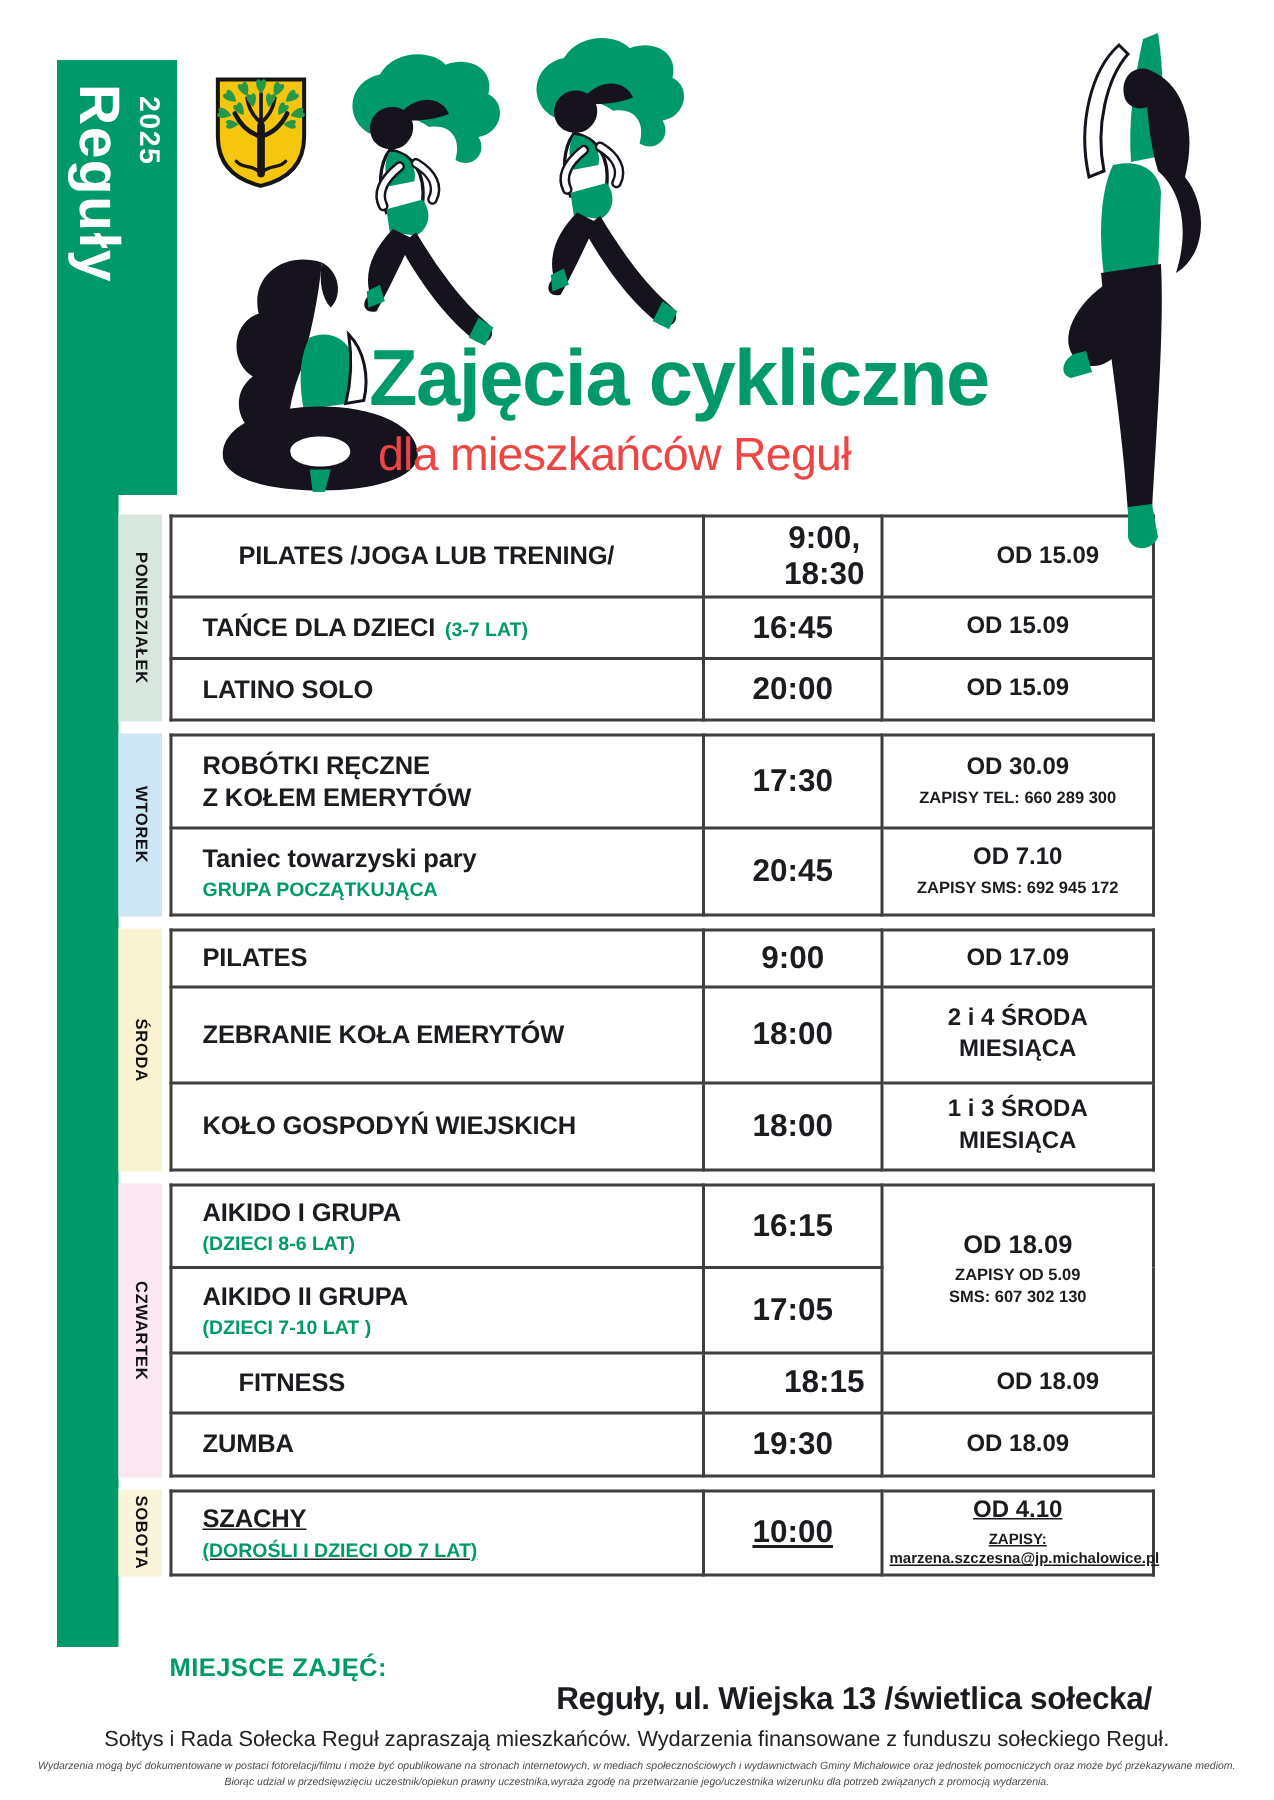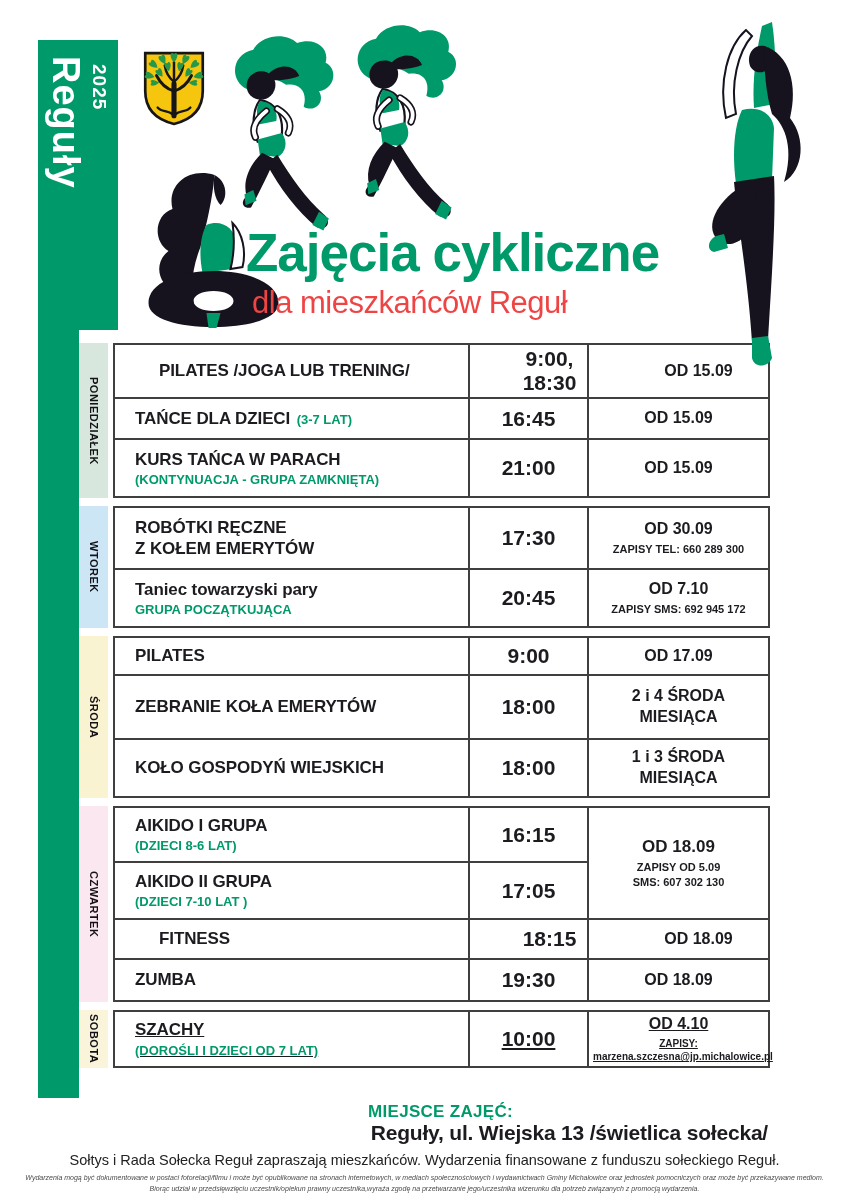--- a/index.html
+++ b/index.html
@@ -79,21 +79,21 @@
   .c-act{padding:4px 8px 4px 20px;}
   .act{font-weight:700;font-size:17px;color:var(--ink);white-space:pre-line;line-height:1.25;letter-spacing:-0.1px;}
   .act-lc{font-weight:700;font-size:17px;}
   .note-inline{color:var(--green);font-weight:700;font-size:13px;margin-left:2px;}
   .note-block{color:var(--green);font-weight:700;font-size:13px;margin-top:2px;line-height:1.2;}
   .c-time{text-align:center;font-weight:700;font-size:21px;color:var(--ink);padding:2px;}
   .c-date{text-align:center;padding:2px 4px;}
   .date{font-weight:700;font-size:16px;color:var(--ink);white-space:pre-line;line-height:1.3;}
   .date-note{font-weight:700;font-size:10px;color:var(--ink);margin-top:2px;white-space:pre-line;line-height:1.35;}
   
-  .place-label{position:absolute;top:1102px;left:113px;width:655px;text-align:center;
+  .place-label{position:absolute;top:1102px;left:113px;width:655px;text-align:left;
     color:var(--green);font-weight:700;font-size:17px;letter-spacing:0.3px;}
   .place-value{position:absolute;top:1121px;left:113px;width:655px;text-align:right;
     color:var(--ink);font-weight:700;font-size:21px;letter-spacing:-0.2px;}
   .invitation{position:absolute;top:1152px;left:0;width:849px;text-align:center;
     color:#222;font-size:14.5px;}
   .disclaimer{position:absolute;top:1172px;left:20px;width:809px;text-align:center;
     color:#4a4a4a;font-size:7px;font-style:italic;line-height:1.6;}
 </style>
 </head>
 <body>
@@ -205,24 +205,23 @@
               </td>
         </tr>
         <tr class="h41">
           <td class="c-act"><span class="act">TAŃCE DLA DZIECI</span>
             <span class="note-inline">(3-7 LAT)</span></td>
           <td class="c-time">16:45</td>
           <td class="c-date">
                 <div class="date">OD 15.09</div>
               </td>
         </tr>
-        <tr class="h58">
-          <td class="c-act"><span class="act">KURS TAŃCA W PARACH</span>
-            <div class="note-block">(KONTYNUACJA - GRUPA ZAMKNIĘTA)</div></td>
-          <td class="c-time">21:00</td>
+        <tr class="h41">
+          <td class="c-act"><span class="act">LATINO SOLO</span></td>
+          <td class="c-time">20:00</td>
           <td class="c-date">
                 <div class="date">OD 15.09</div>
               </td>
         </tr>
       </tbody>
         </table>
     </div>
 
     <div class="day-section">
       <div class="day-tab tab-wto">WTOREK</div>

